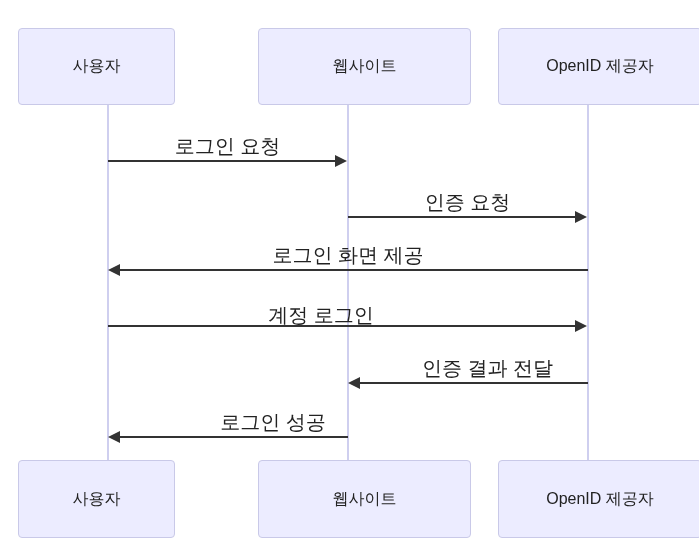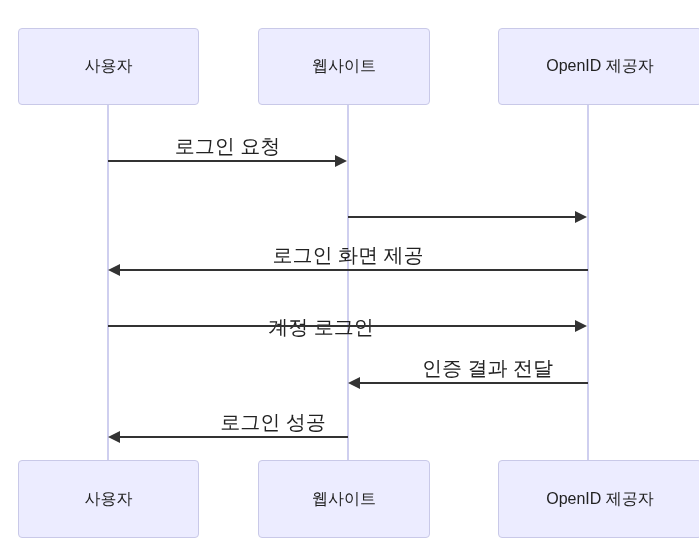--- a/index.html
+++ b/index.html
@@ -22,22 +22,22 @@
     position:absolute;
     box-sizing:border-box;
     background:var(--actor_fill);
     border:1px solid var(--actor_border);
     border-radius:4px;
     display:flex;align-items:center;justify-content:center;
     font-size:16px;color:var(--text);
   }
   .row-top{top:28px;height:77px;}
   .row-bottom{top:460px;height:78px;}
-  .a-user{left:18px;width:181px;}
-  .a-web{left:258px;width:172px;}
+  .a-user{left:18px;width:157px;}
+  .a-web{left:258px;width:213px;}
   .a-openid{left:498px;width:204px;}
   .lifeline{
     position:absolute;top:105px;height:355px;width:2px;
     background:var(--lifeline);
   }
   .ll-user{left:107px;}
   .ll-web{left:347px;}
   .ll-openid{left:587px;}
   .msg-label{
     position:absolute;height:22px;line-height:22px;
@@ -58,21 +58,21 @@
   .m1-head{left:335px;top:155px;}
   
   .m2-label{left:348px;width:239px;top:191px;}
   .m2-line{left:348px;top:216px;width:227px;}
   .m2-head{left:575px;top:211px;}
   
   .m3-label{left:108px;width:480px;top:244px;}
   .m3-line{left:120px;top:269px;width:468px;}
   .m3-head{left:108px;top:264px;}
   
-  .m4-label{left:108px;width:426px;top:316px;}
+  .m4-label{left:108px;width:426px;top:304px;}
   .m4-line{left:108px;top:325px;width:467px;}
   .m4-head{left:575px;top:320px;}
   
   .m5-label{left:348px;width:279px;top:357px;}
   .m5-line{left:360px;top:382px;width:228px;}
   .m5-head{left:348px;top:377px;}
   
   .m6-label{left:108px;width:242px;top:411px;margin-left:44px;}
   .m6-line{left:120px;top:436px;width:228px;}
   .m6-head{left:108px;top:431px;}
@@ -93,20 +93,21 @@
   </div>
 
   <div class="lifeline ll-user"></div>
   <div class="lifeline ll-web"></div>
   <div class="lifeline ll-openid"></div>
 
   <div class="msg-label m1-label">로그인 요청</div>
   <div class="msg-line m1-line"></div>
   <div class="head r m1-head"></div>
 
+  <div class="msg-label m2-label">인증 요청</div>
   <div class="msg-line m2-line"></div>
   <div class="head r m2-head"></div>
 
   <div class="msg-label m3-label">로그인 화면 제공</div>
   <div class="msg-line m3-line"></div>
   <div class="head l m3-head"></div>
 
   <div class="msg-label m4-label">계정 로그인</div>
   <div class="msg-line m4-line"></div>
   <div class="head r m4-head"></div>

